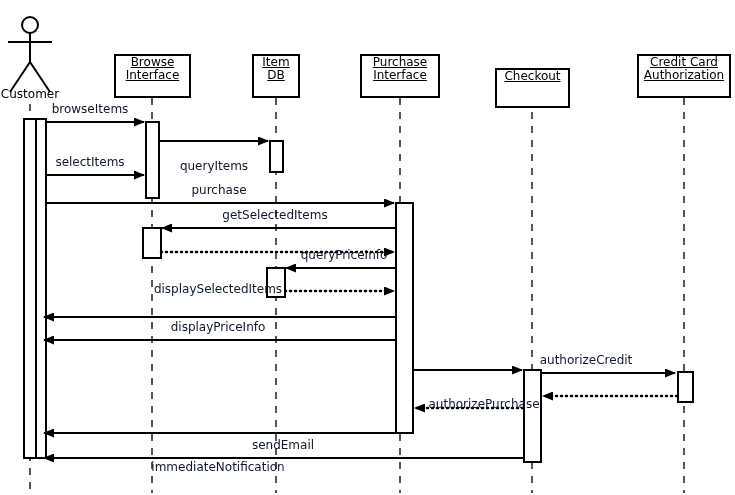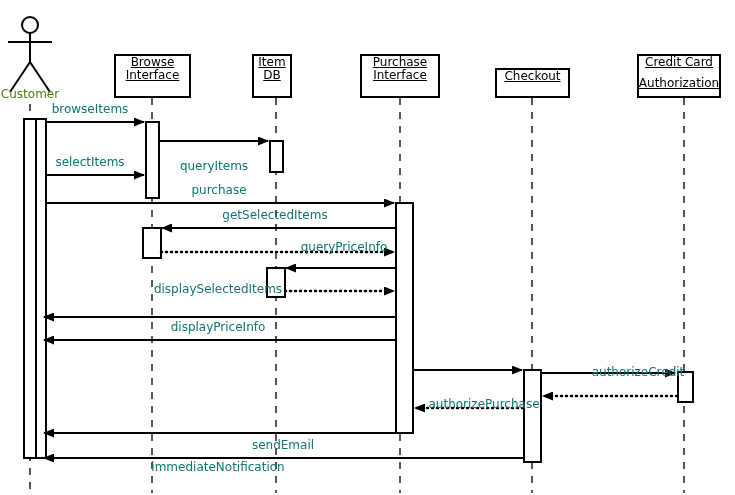--- a/index.html
+++ b/index.html
@@ -33,28 +33,28 @@
   }
   .lifeline-box span {
     font-size: 12px;
     color: #000;
     text-decoration: underline;
     white-space: nowrap;
   }
   .msg-label {
     position: absolute;
     font-size: 12px;
-    color: #0f766e;
+    color: #0f172a;
     white-space: nowrap;
     transform: translateX(-50%);
   }
   .actor-label {
     position: absolute;
     font-size: 12px;
-    color: #4d7c0f;
+    color: #000000;
     white-space: nowrap;
     transform: translateX(-50%);
   }
 </style>
 </head>
 <body>
 
 <div id="canvas">
   <svg id="svg-root" width="735" height="495">
     <defs>
@@ -109,44 +109,44 @@
         <line x1="396" y1="433" x2="44" y2="433" stroke="#000" stroke-width="2" marker-end="url(#arrow-left)"></line>
         <line x1="524" y1="458" x2="44" y2="458" stroke="#000" stroke-width="2" marker-end="url(#arrow-left)"></line>
       </g>
   </svg>
 
   <div id="boxes-layer">
       <div class="lifeline-box" style="left: 114px; top: 54px; width: 77px; height: 44px;">
         <span>Browse</span>
         <span>Interface</span>
       </div>
-      <div class="lifeline-box" style="left: 252px; top: 54px; width: 40px; height: 44px;">
+      <div class="lifeline-box" style="left: 252px; top: 54px; width: 48px; height: 44px;">
         <span>Item</span>
         <span>DB</span>
       </div>
       <div class="lifeline-box" style="left: 360px; top: 54px; width: 80px; height: 44px;">
         <span>Purchase</span>
         <span>Interface</span>
       </div>
-      <div class="lifeline-box" style="left: 495px; top: 68px; width: 75px; height: 30px;">
+      <div class="lifeline-box" style="left: 495px; top: 68px; width: 75px; height: 40px;">
         <span>Checkout</span>
       </div>
-      <div class="lifeline-box" style="left: 637px; top: 54px; width: 84px; height: 44px; gap: 8px;">
+      <div class="lifeline-box" style="left: 637px; top: 54px; width: 94px; height: 44px;">
         <span>Credit Card</span>
         <span>Authorization</span>
       </div>
     </div>
   <div id="labels-layer">
       <div class="actor-label" style="left: 30px; top: 87px;">Customer</div>
       <div class="msg-label" style="left: 90px; top: 102px;">browseItems</div>
       <div class="msg-label" style="left: 214px; top: 121px; margin-top: 38px;">queryItems</div>
       <div class="msg-label" style="left: 90px; top: 155px;">selectItems</div>
       <div class="msg-label" style="left: 219px; top: 183px;">purchase</div>
       <div class="msg-label" style="left: 275px; top: 208px; text-align: right;">getSelectedItems</div>
-      <div class="msg-label" style="left: 344px; top: 240px;">queryPriceInfo</div>
+      <div class="msg-label" style="left: 344px; top: 248px;">queryPriceInfo</div>
       <div class="msg-label" style="left: 218px; top: 282px; text-align: right;">displaySelectedItems</div>
       <div class="msg-label" style="left: 218px; top: 320px;">displayPriceInfo</div>
       <div class="msg-label" style="left: 484px; top: 349px; margin-top: 48px;">authorizePurchase</div>
-      <div class="msg-label" style="left: 638px; top: 353px; margin-top: 12px;">authorizeCredit</div>
+      <div class="msg-label" style="left: 586px; top: 353px;">authorizeCredit</div>
       <div class="msg-label" style="left: 218px; top: 413px; margin-top: 47px;">immediateNotification</div>
       <div class="msg-label" style="left: 283px; top: 438px;">sendEmail</div>
     </div>
 </div>
 
 </body></html>

